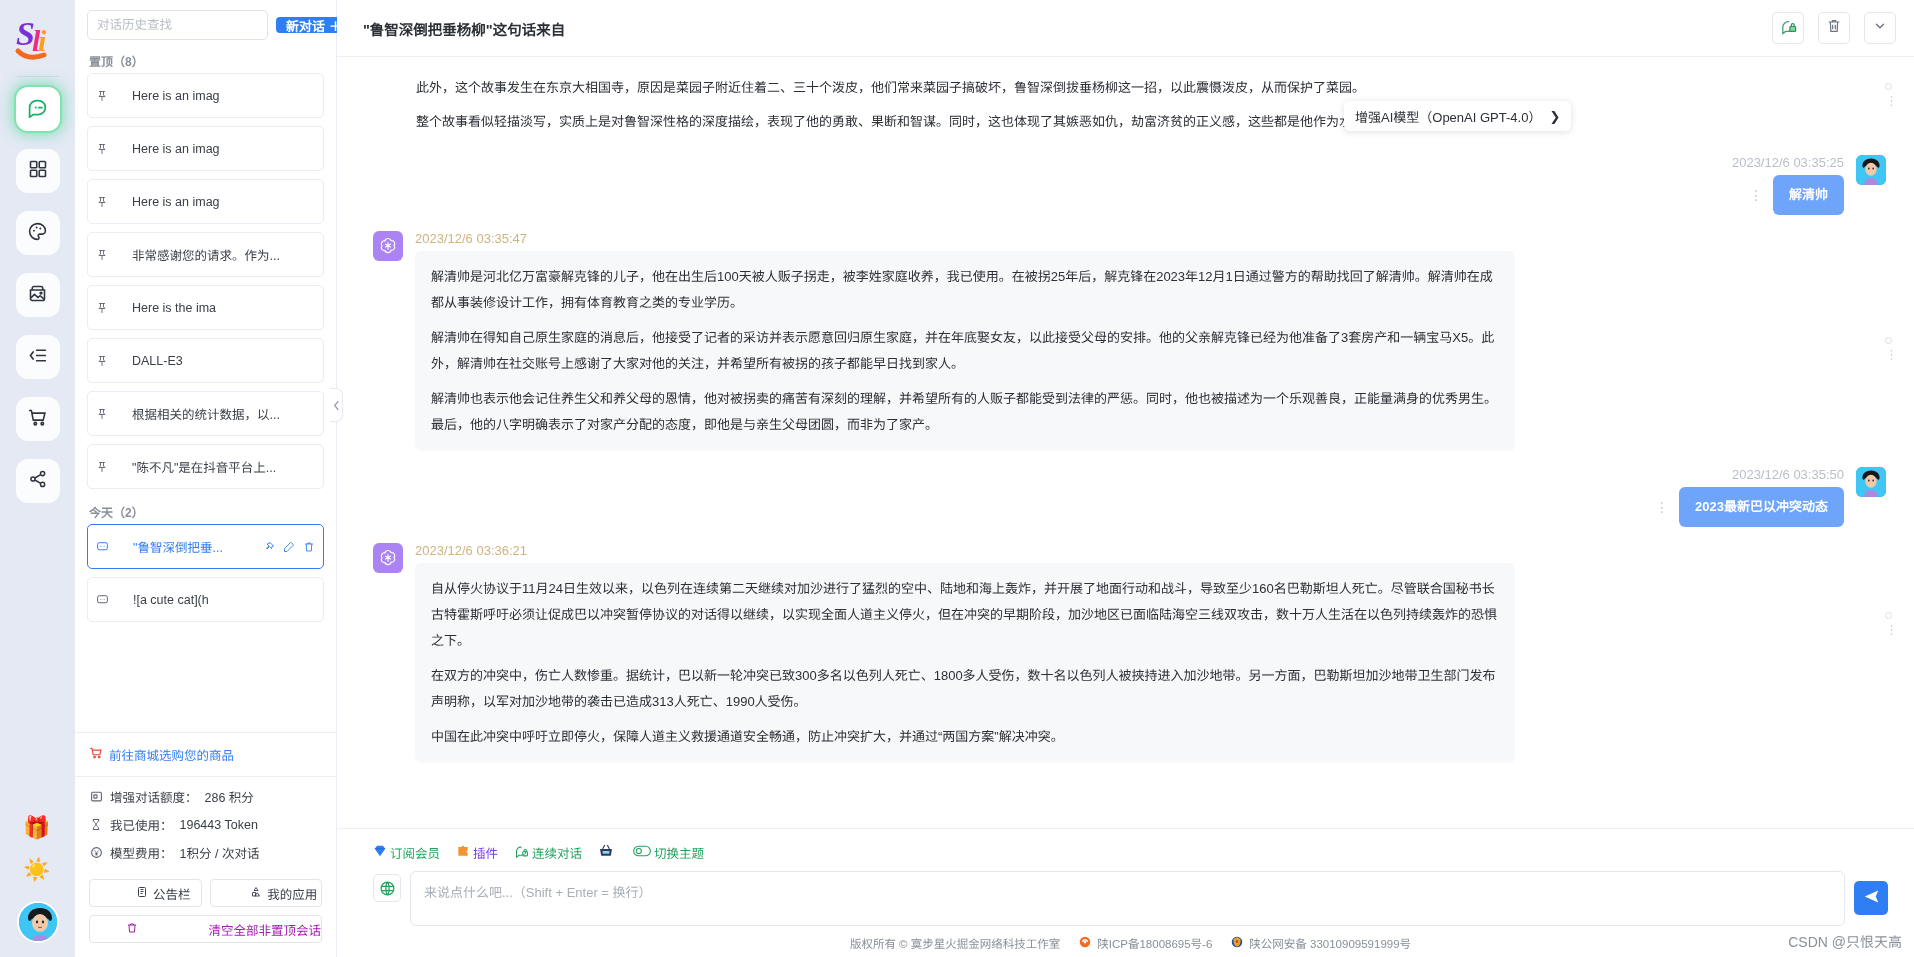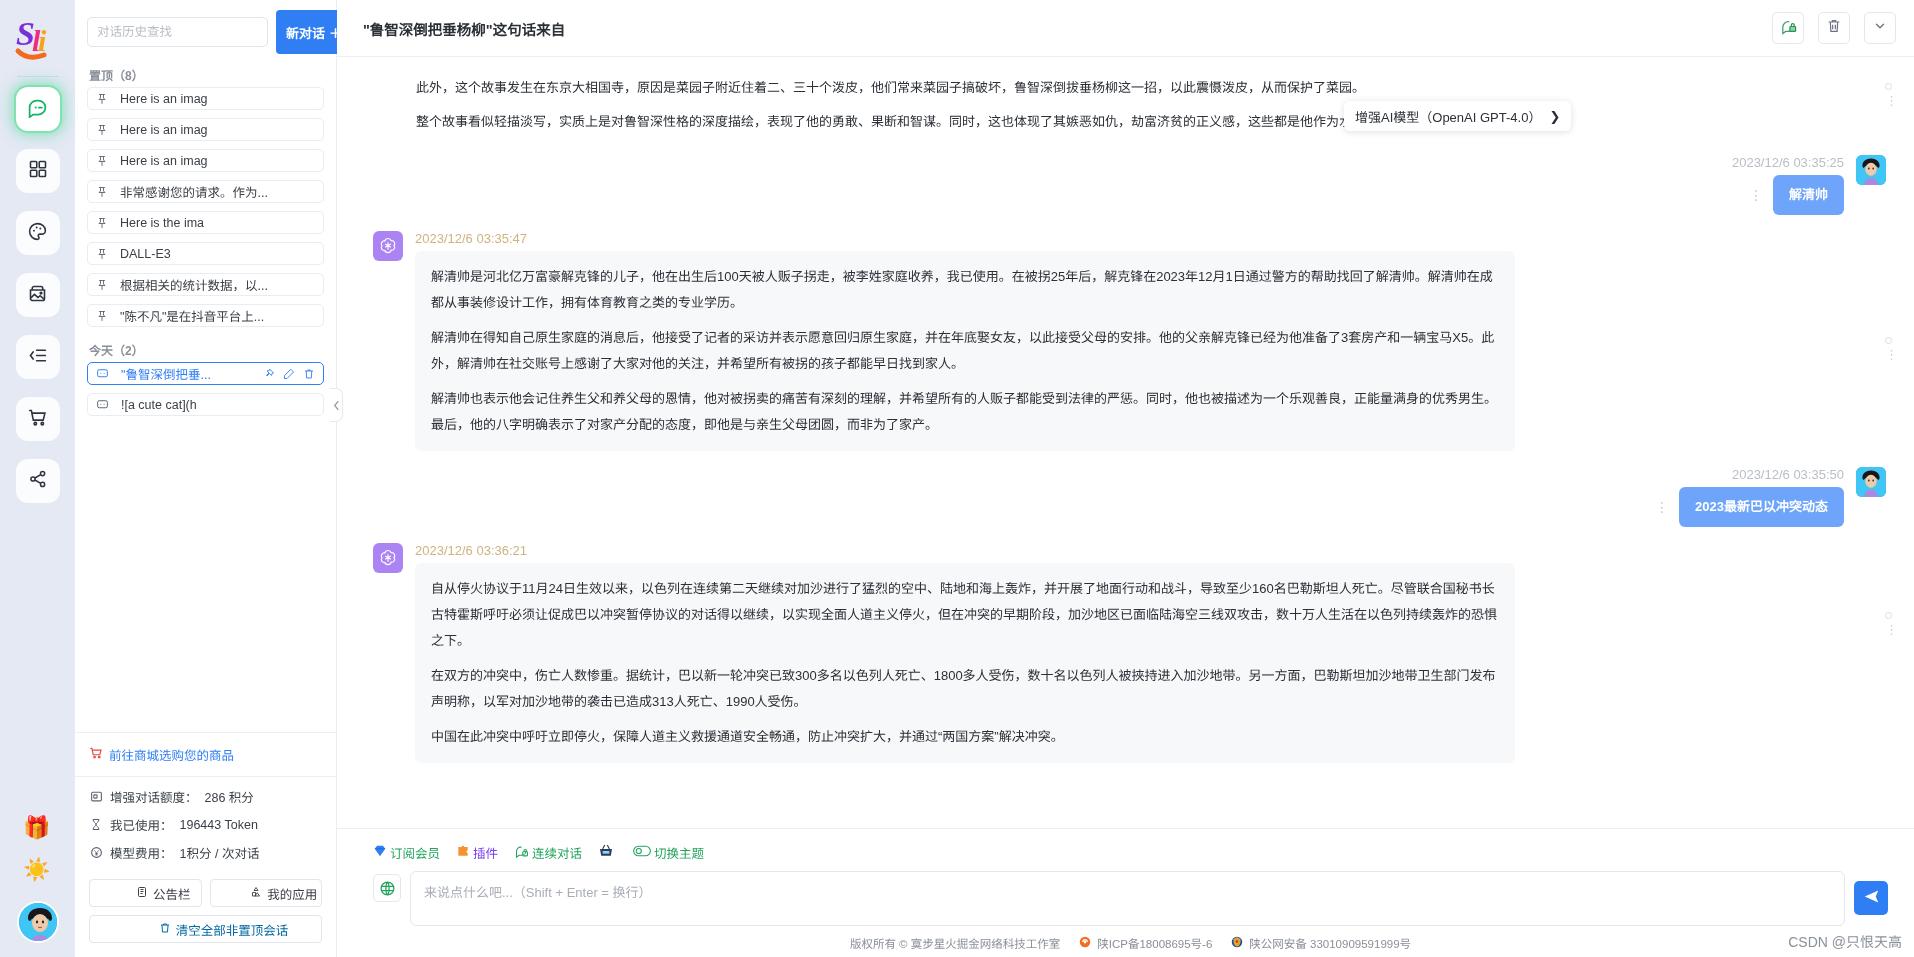--- a/index.html
+++ b/index.html
@@ -44,31 +44,31 @@
     display: flex; flex-direction: column;
   }
   .sb-top { padding: 10px 12px 6px; display: flex; gap: 8px; align-items: center; }
   .sb-search {
     flex: 1; height: 30px; border: 1px solid #dfe3ea; border-radius: 5px;
     padding: 0 9px; font-size: 12.5px; color: #333; outline: none;
     font-family: "Liberation Sans", sans-serif; background:#fff;
   }
   .sb-search::placeholder { color: #b9bec7; }
   .sb-new {
-    height: 44px; padding: 0 10px; border: none; border-radius: 4px;
+    height: 16px; padding: 0 10px; border: none; border-radius: 4px;
     background: #2f7ef4; color: #fff; font-size: 13px; font-weight: 700;
     cursor: pointer; display: flex; align-items: center; gap: 4px;
     font-family: "Liberation Sans", sans-serif; white-space: nowrap;
   }
   .sb-group-title { font-size: 12px; color: #8a9099; padding: 6px 14px 4px; font-weight: 700; }
   .sb-list { flex: 1; overflow-y: auto; padding: 0 12px; }
   .sb-list::-webkit-scrollbar { width: 0px; }
   .conv {
-    height: 23px; border: 1px solid #e9ecf2; border-radius: 5px; margin-bottom: 8px;
-    display: flex; align-items: center; padding: 0 8px; gap: 12px;
+    height: 45px; border: 1px solid #e9ecf2; border-radius: 5px; margin-bottom: 8px;
+    display: flex; align-items: center; padding: 0 8px; gap: 24px;
     cursor: pointer; background: #fff; position: relative; overflow: hidden;
   }
   .conv.active { border-color: #2f7ef4; }
   .conv .c-ico { color: #5d6370; display: flex; align-items: center; flex: 0 0 auto; }
   .conv.active .c-ico { color: #2f7ef4; }
   .conv .c-label {
     font-size: 12.5px; color: #3b4048; white-space: nowrap; overflow: hidden;
     text-overflow: clip; flex: 1 1 auto; min-width: 0;
   }
   .conv.active .c-label { color: #2f7ef4; }
@@ -89,21 +89,21 @@
   .stat-row .s-ico { color: #5d6370; display: flex; width: 14px; justify-content: center; }
   .sb-btns { display: flex; gap: 8px; padding: 2px 14px 8px; }
   .mini-btn {
     flex: 1; height: 28px; border: 1px solid #e2e5ea; border-radius: 4px;
     background: #fff; font-size: 12.5px; color: #3b4048; cursor: pointer;
     display: flex; align-items: center; justify-content: center; gap: 5px;
     font-family: "Liberation Sans", sans-serif;
     padding-left: 36px;
   }
   .sb-clear { padding: 0 14px 14px; }
-  .sb-clear .mini-btn { width: 100%; color: #0369a1; }
+  .sb-clear .mini-btn { width: 100%; color: #a21caf; justify-content: space-between; }
 
   
   .collapse-handle {
     position: absolute; left: 330px; top: 388px; width: 13px; height: 34px;
     background: #fff; border: 1px solid #e6e9ef; border-left: none;
     border-radius: 0 7px 7px 0; display: flex; align-items: center;
     justify-content: center; cursor: pointer; z-index: 20; color: #9aa0a8;
   }
 
   

